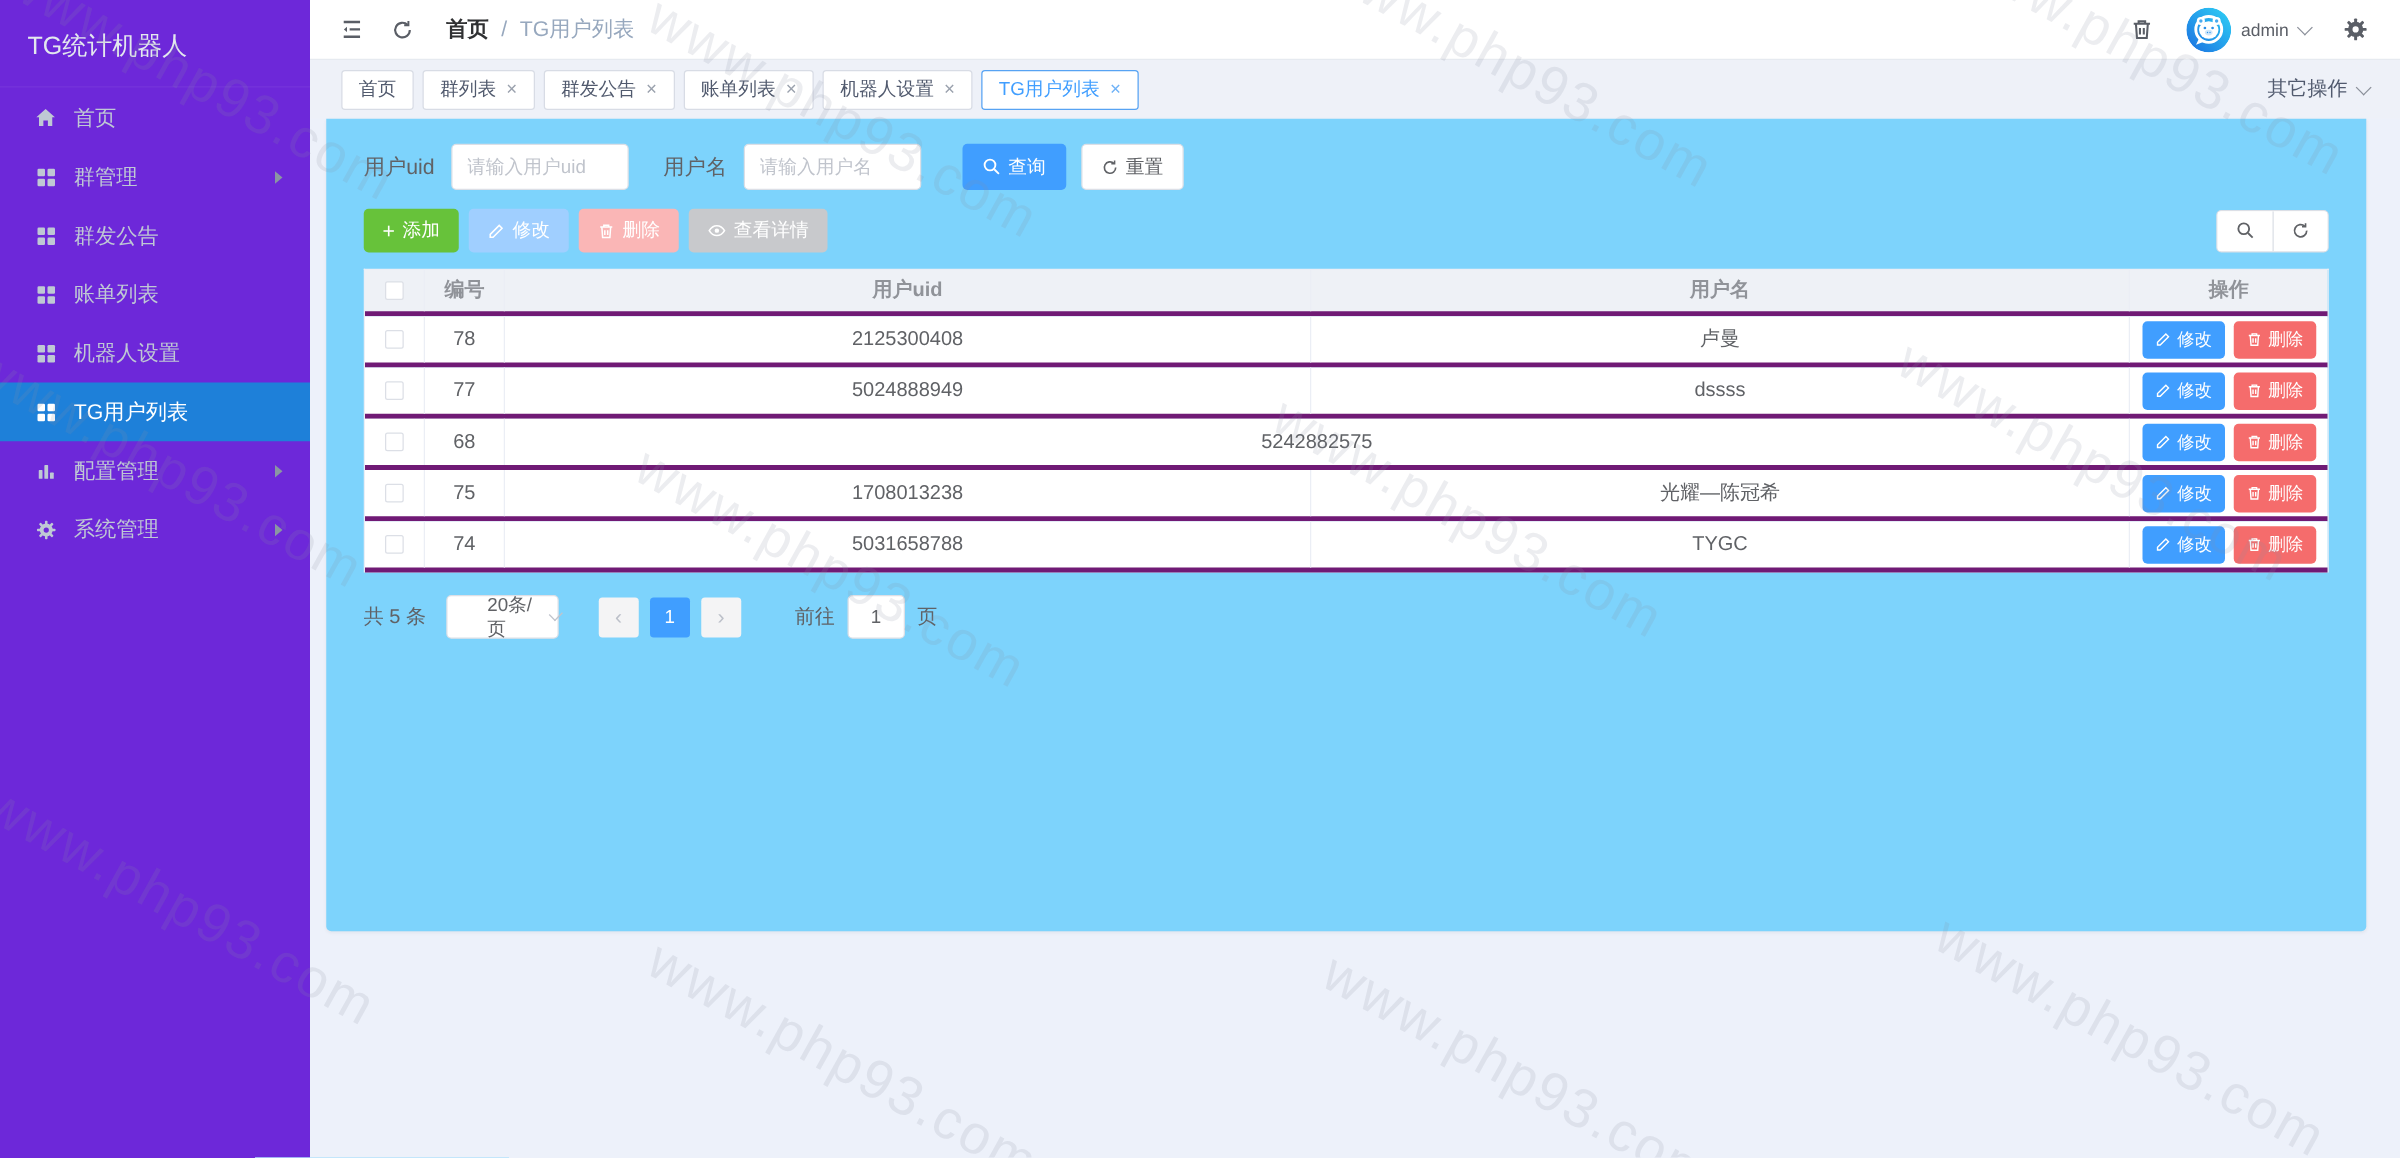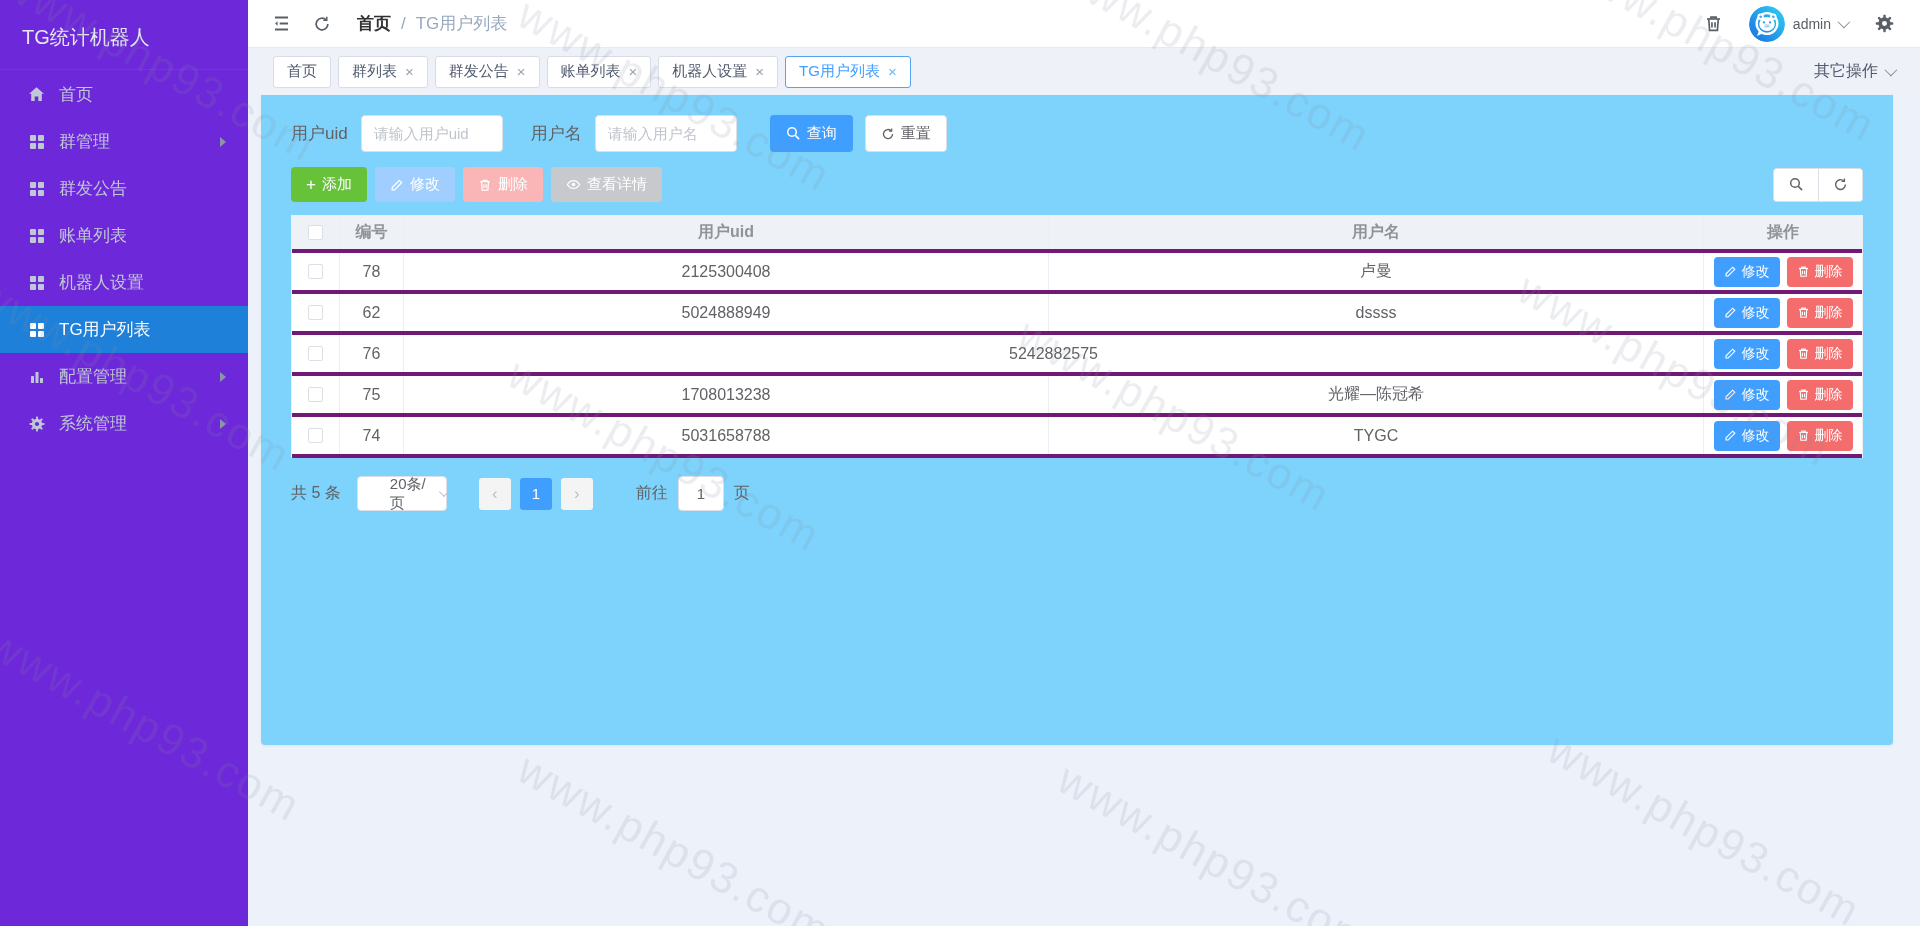--- a/index.html
+++ b/index.html
@@ -419,21 +419,21 @@
                   </svg>
                 <span>删除</span>
               </button>
             </div>
           </div>
 
           <div class="trow tbody">
             <div class="tcell c-check">
                 <span class="checkbox"></span>
               </div>
-            <div class="tcell c-id">62</div>
+            <div class="tcell c-id">77</div>
             <div class="tcell c-uid">5024888949</div>
             <div class="tcell c-name">dssss</div>
             <div class="tcell c-act">
               <button class="btn row-btn row-edit">
                 <svg width="13" height="13" viewBox="0 0 16 16">
                     <use href="#i-pencil"></use>
                   </svg>
                 <span>修改</span>
               </button>
               <button class="btn row-btn row-del">
@@ -442,21 +442,21 @@
                   </svg>
                 <span>删除</span>
               </button>
             </div>
           </div>
 
           <div class="trow tbody">
             <div class="tcell c-check">
                 <span class="checkbox"></span>
               </div>
-            <div class="tcell c-id">76</div>
+            <div class="tcell c-id">68</div>
             <div class="tcell c-uid">5242882575</div>
             <div class="tcell c-act">
               <button class="btn row-btn row-edit">
                 <svg width="13" height="13" viewBox="0 0 16 16">
                     <use href="#i-pencil"></use>
                   </svg>
                 <span>修改</span>
               </button>
               <button class="btn row-btn row-del">
                 <svg width="13" height="13" viewBox="0 0 16 16">

